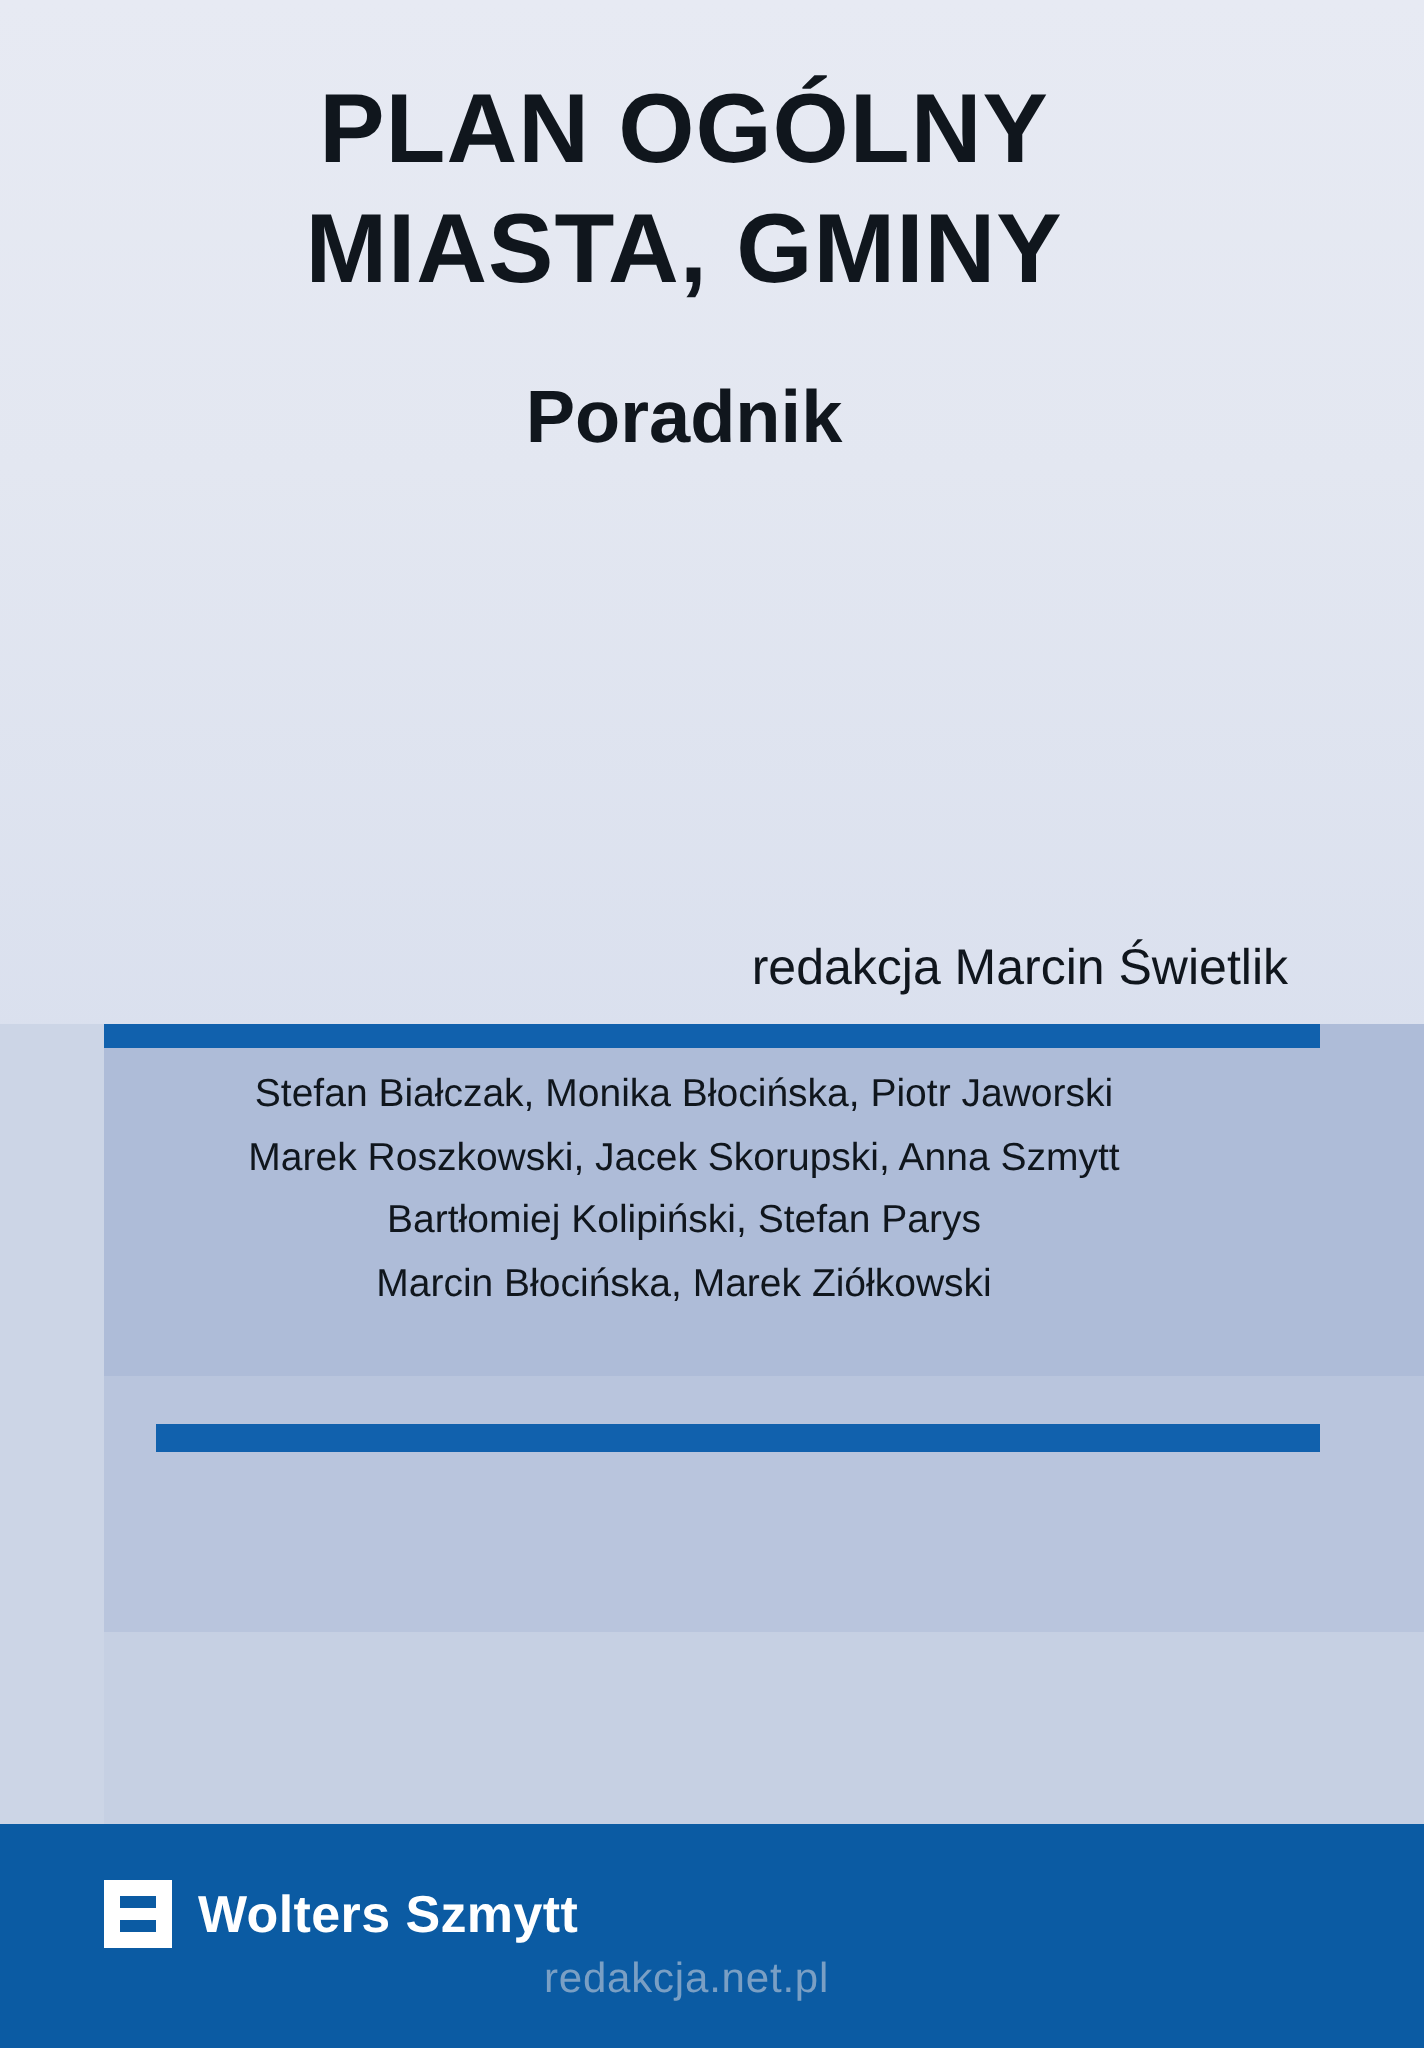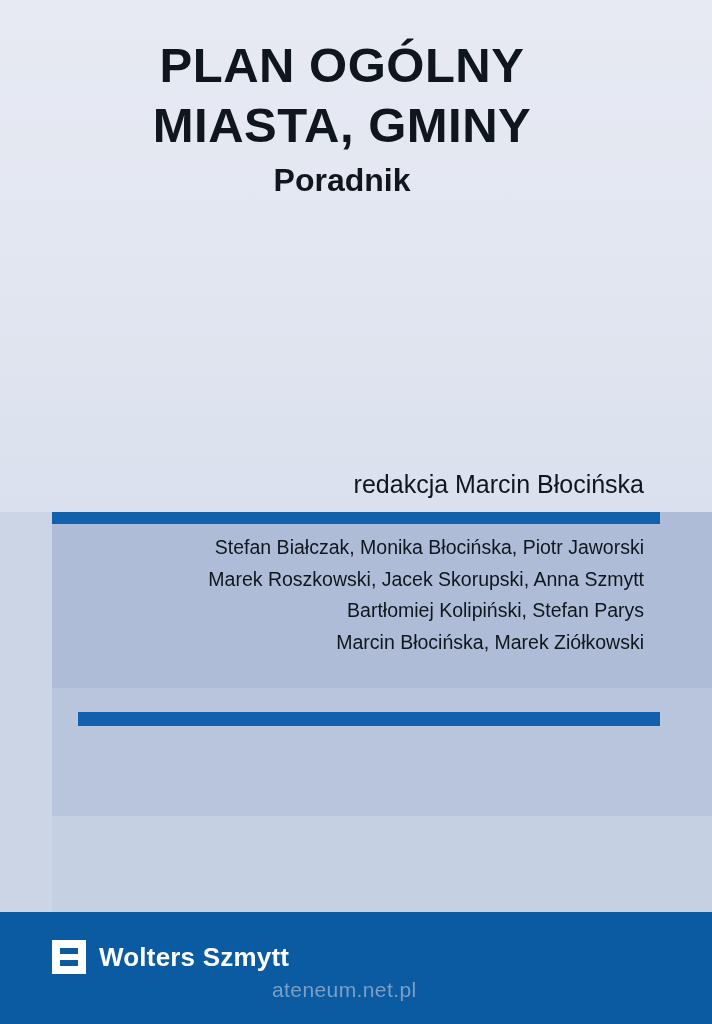--- a/index.html
+++ b/index.html
@@ -64,22 +64,22 @@
   }
   .title-line {
     font-size: 49px;
     font-weight: bold;
     letter-spacing: 0.5px;
     color: #10161d;
     line-height: 1.22;
     white-space: nowrap;
   }
   .subtitle {
-    margin-top: 6px;
-    font-size: 32px;
+    margin-top: 32px;
+    font-size: 37px;
     font-weight: bold;
     color: #10161d;
   }
 
   
   .editor {
     position: absolute;
     left: 40px;
     top: 470px;
     width: 632px;
@@ -91,21 +91,21 @@
   }
 
   
   .authors {
     position: absolute;
     left: 40px;
     top: 532px;
     width: 632px;
     padding-right: 28px;
     box-sizing: border-box;
-    text-align: right;
+    text-align: center;
   }
   .author-line {
     font-size: 19.5px;
     color: #10161d;
     line-height: 1.62;
     white-space: nowrap;
   }
 
   
   .logo {
@@ -169,29 +169,29 @@
 
   <div class="rule rule-top"></div>
   <div class="rule rule-bottom"></div>
 
   <div class="title-block">
     <div class="title-line">PLAN OGÓLNY</div>
     <div class="title-line">MIASTA, GMINY</div>
     <div class="subtitle">Poradnik</div>
   </div>
 
-  <div class="editor">redakcja Marcin Błocińska</div>
+  <div class="editor">redakcja Marcin Świetlik</div>
 
   <div class="authors">
     <div class="author-line">Stefan Białczak, Monika Błocińska, Piotr Jaworski</div>
     <div class="author-line">Marek Roszkowski, Jacek Skorupski, Anna Szmytt</div>
     <div class="author-line">Bartłomiej Kolipiński, Stefan Parys</div>
     <div class="author-line">Marcin Błocińska, Marek Ziółkowski</div>
   </div>
 
   <div class="logo">
     <span class="logo-mark"></span>
     <span class="logo-text">Wolters Szmytt</span>
   </div>
 
-  <div class="watermark">ateneum.net.pl</div>
+  <div class="watermark">redakcja.net.pl</div>
 
 </div>
 
 </body></html>

